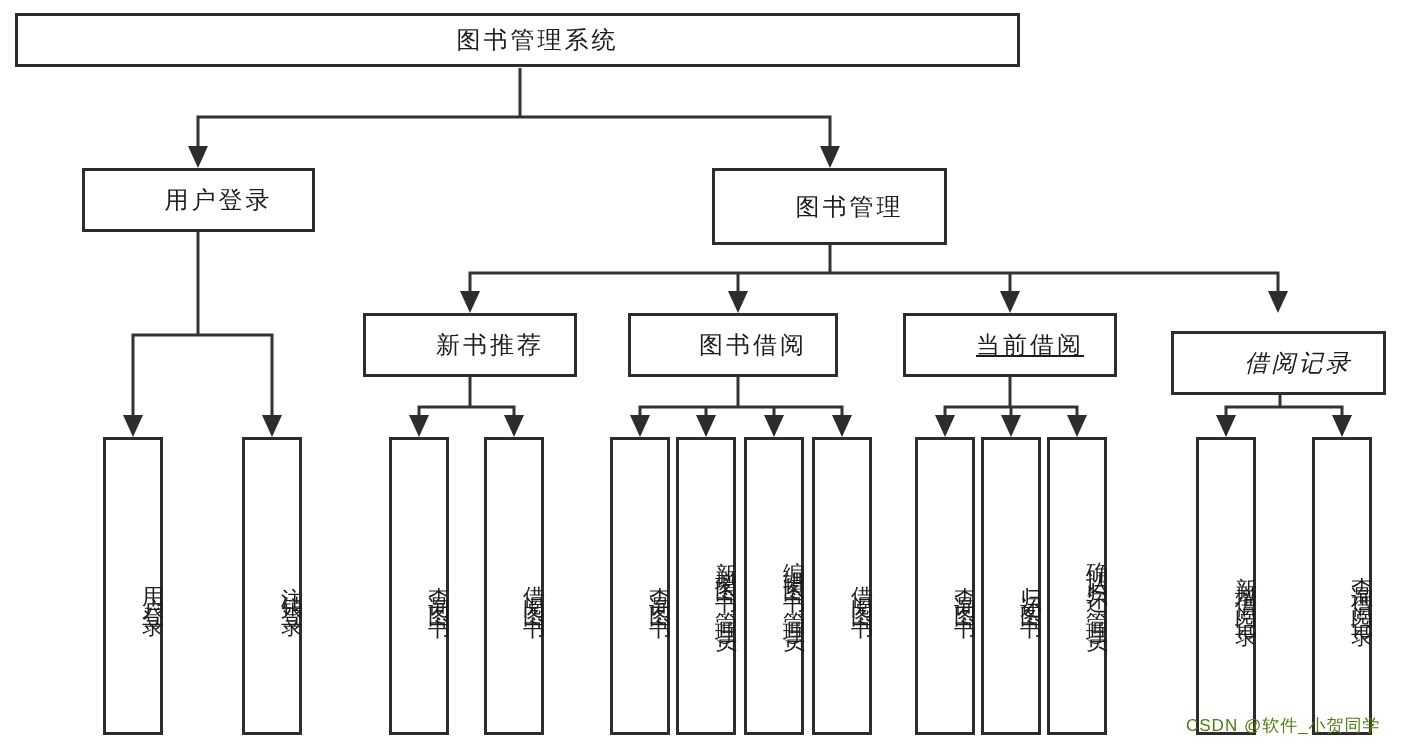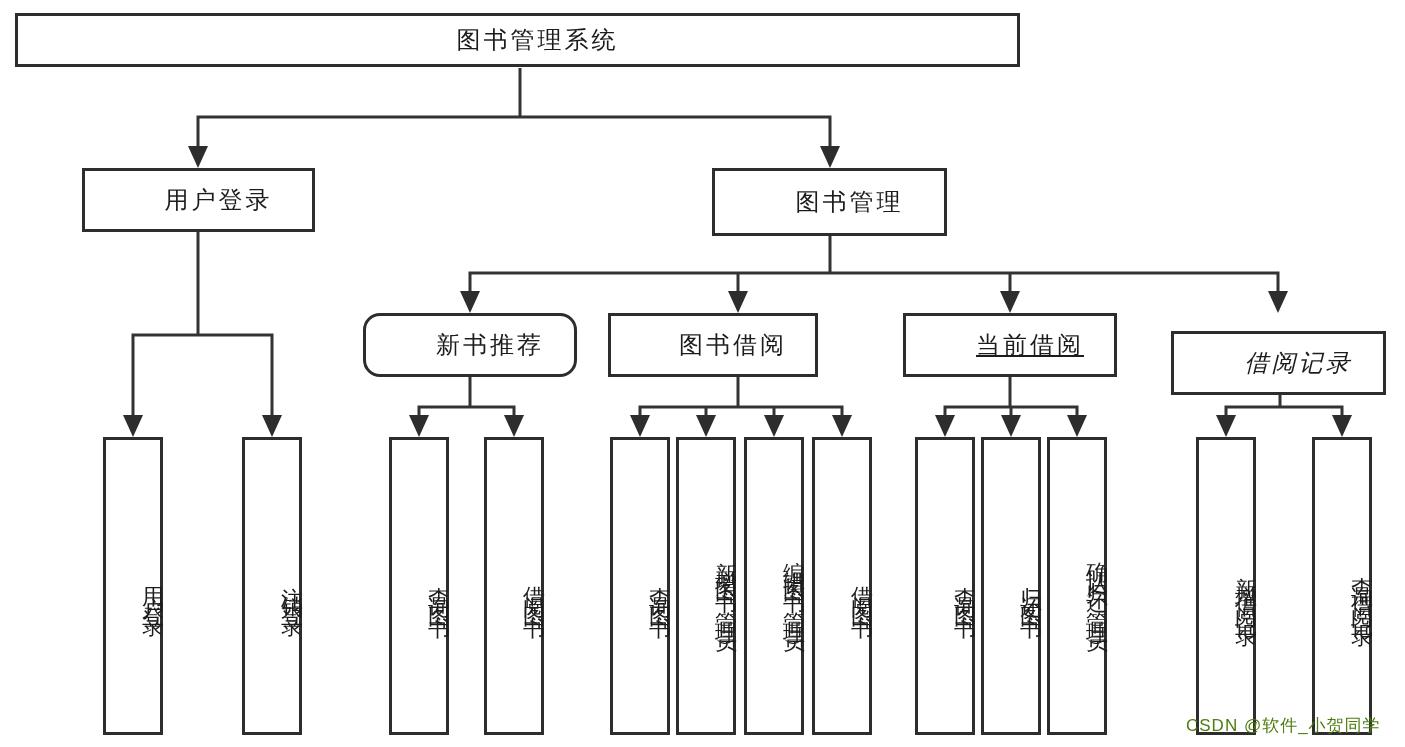--- a/index.html
+++ b/index.html
@@ -34,23 +34,23 @@
     align-items: center;
     justify-content: center;
     font-size: 24px;
     letter-spacing: 3px;
     color: #1c1c1c;
     text-align: right;
     padding-left: 40px;
   }
   .root-box   { left: 15px;   top: 13px;  width: 1005px; height: 54px; }
   .n-userlogin{ left: 82px;   top: 168px; width: 233px;  height: 64px; }
-  .n-bookmgmt { left: 712px;  top: 168px; width: 235px;  height: 68px; }
-  .n-newbook  { left: 363px;  top: 313px; width: 214px;  height: 64px; border-radius: 17px; }
-  .n-borrow   { left: 608px;  top: 313px; width: 210px;  height: 64px; }
+  .n-bookmgmt { left: 712px;  top: 168px; width: 235px;  height: 77px; }
+  .n-newbook  { left: 363px;  top: 313px; width: 214px;  height: 64px; }
+  .n-borrow   { left: 628px;  top: 313px; width: 210px;  height: 64px; }
   .n-current  { left: 903px;  top: 313px; width: 214px;  height: 64px; text-decoration: underline; }
   .n-records  { left: 1171px; top: 331px; width: 215px;  height: 64px; font-style: italic; }
   .leaf {
     top: 437px;
     width: 60px;
     height: 298px;
     writing-mode: vertical-rl;
     text-orientation: mixed;
     font-size: 22px;
     letter-spacing: 10px;

